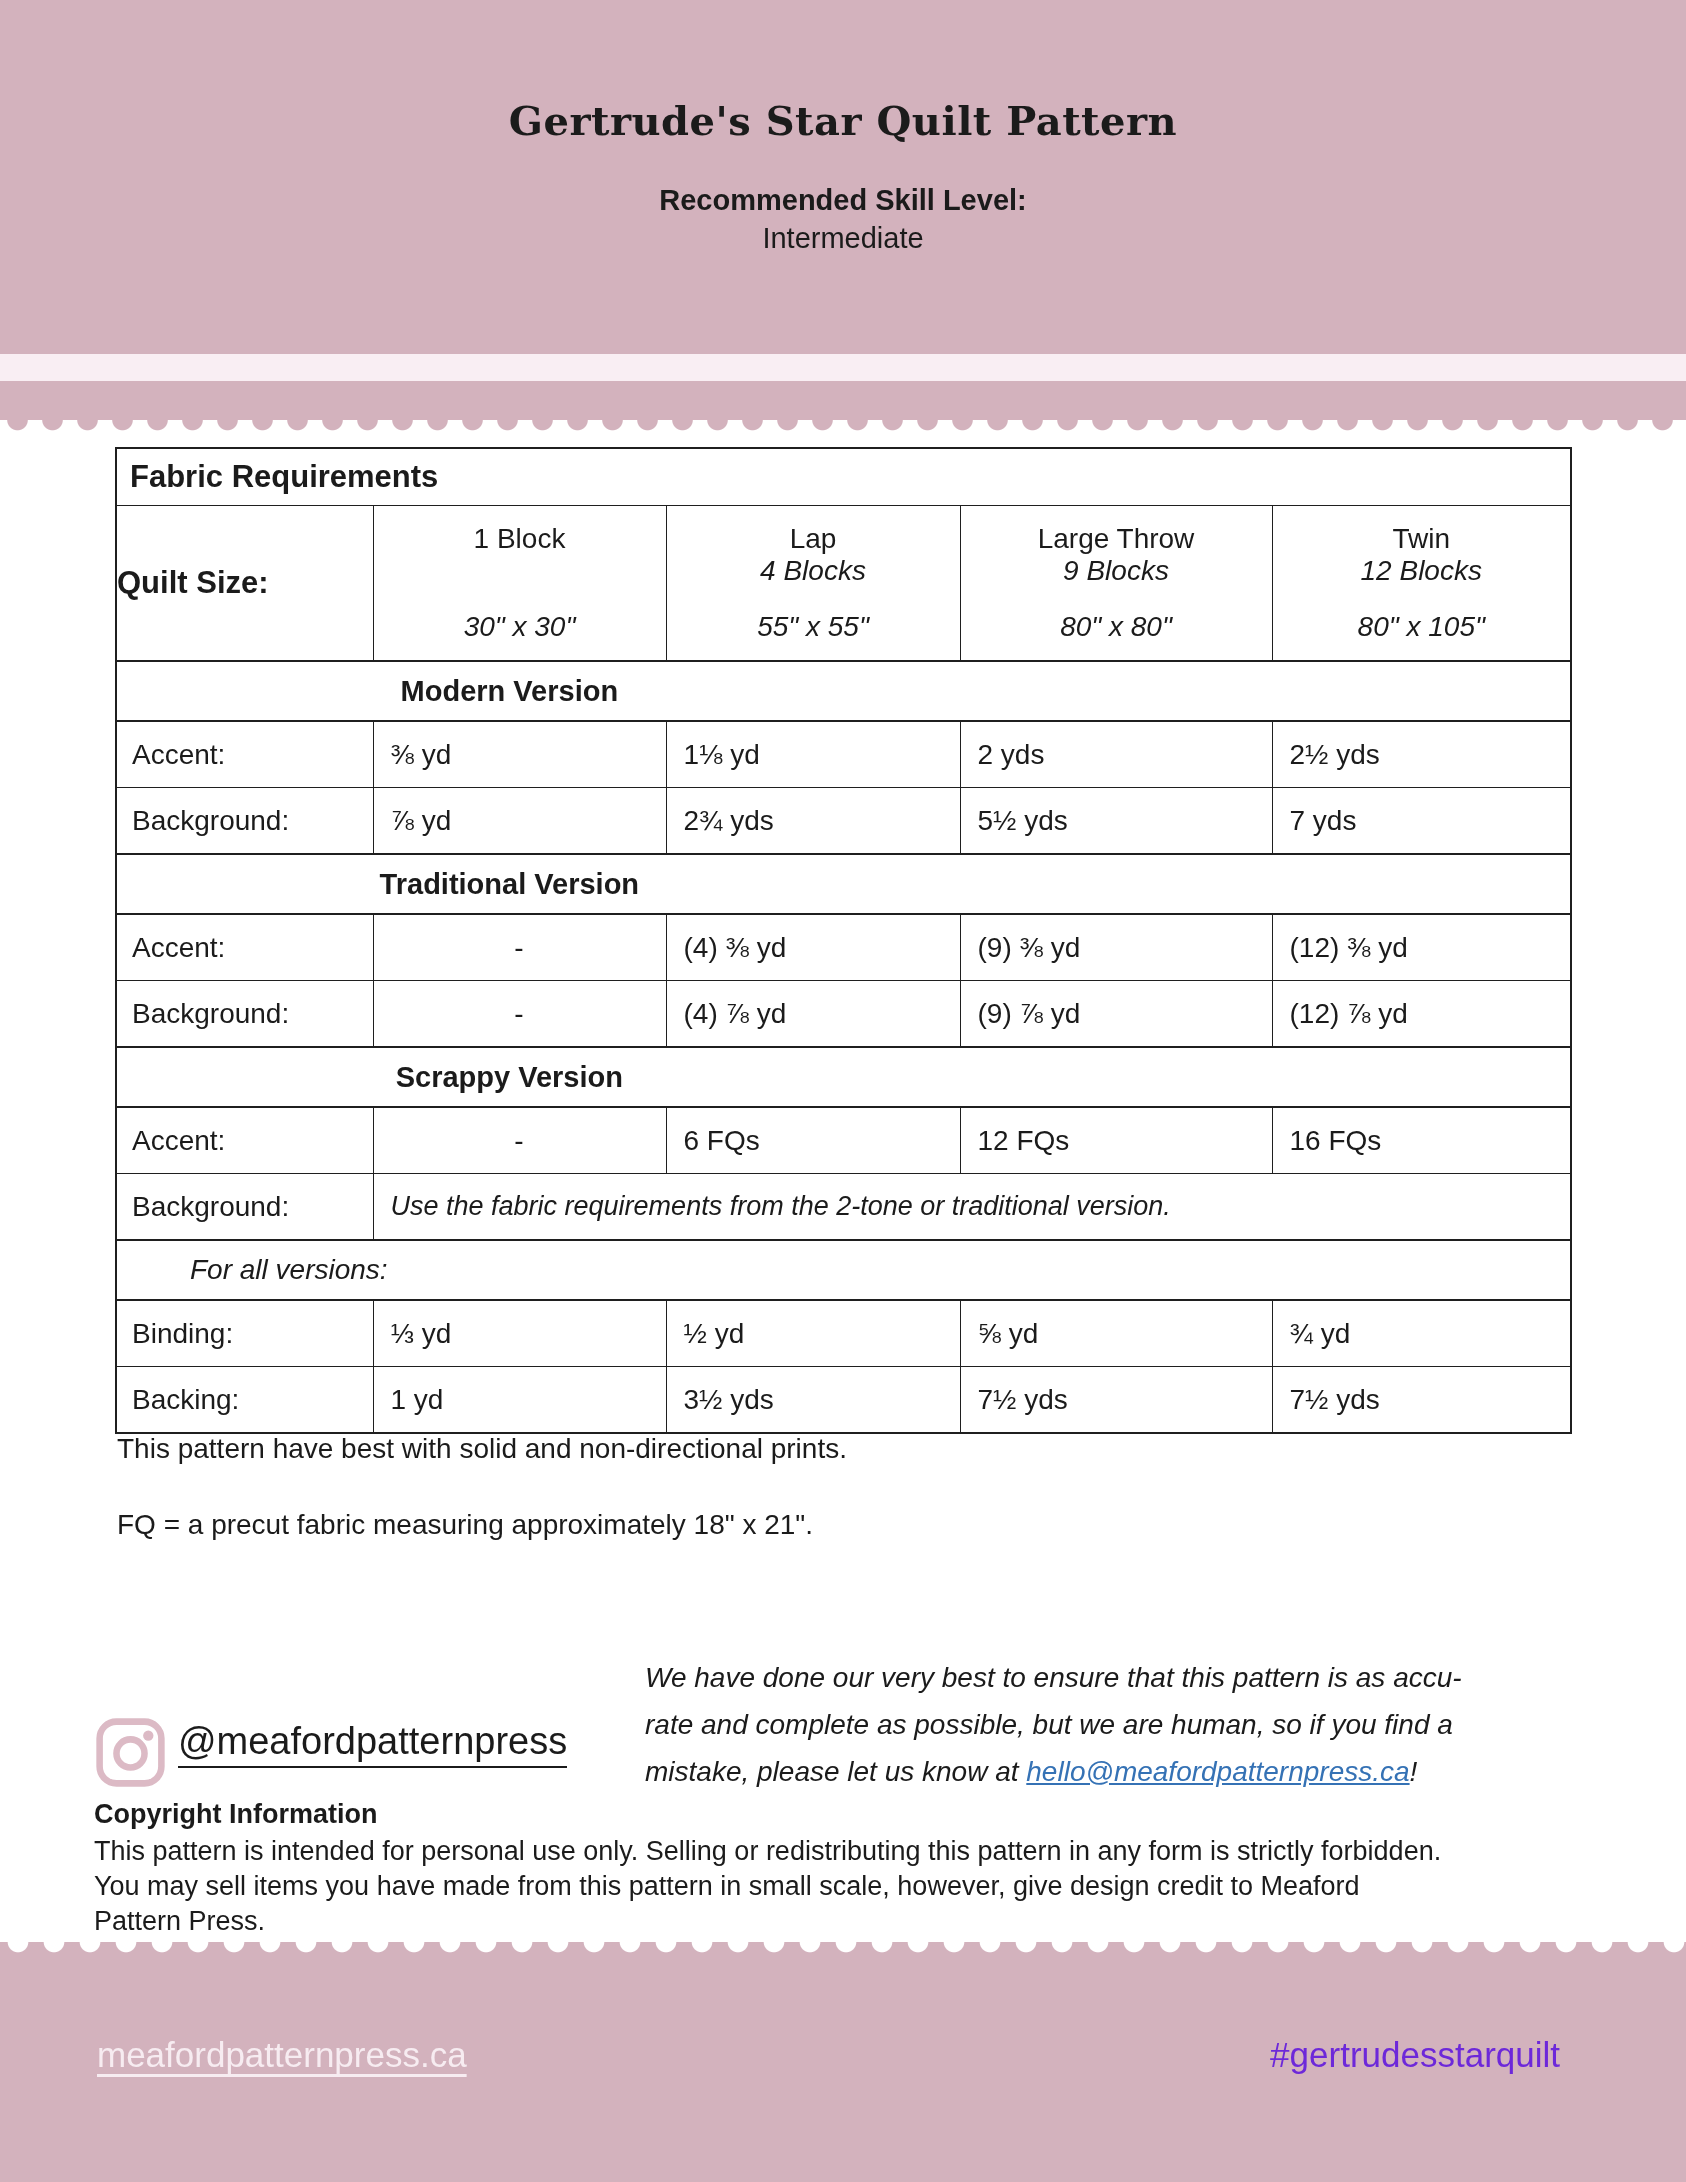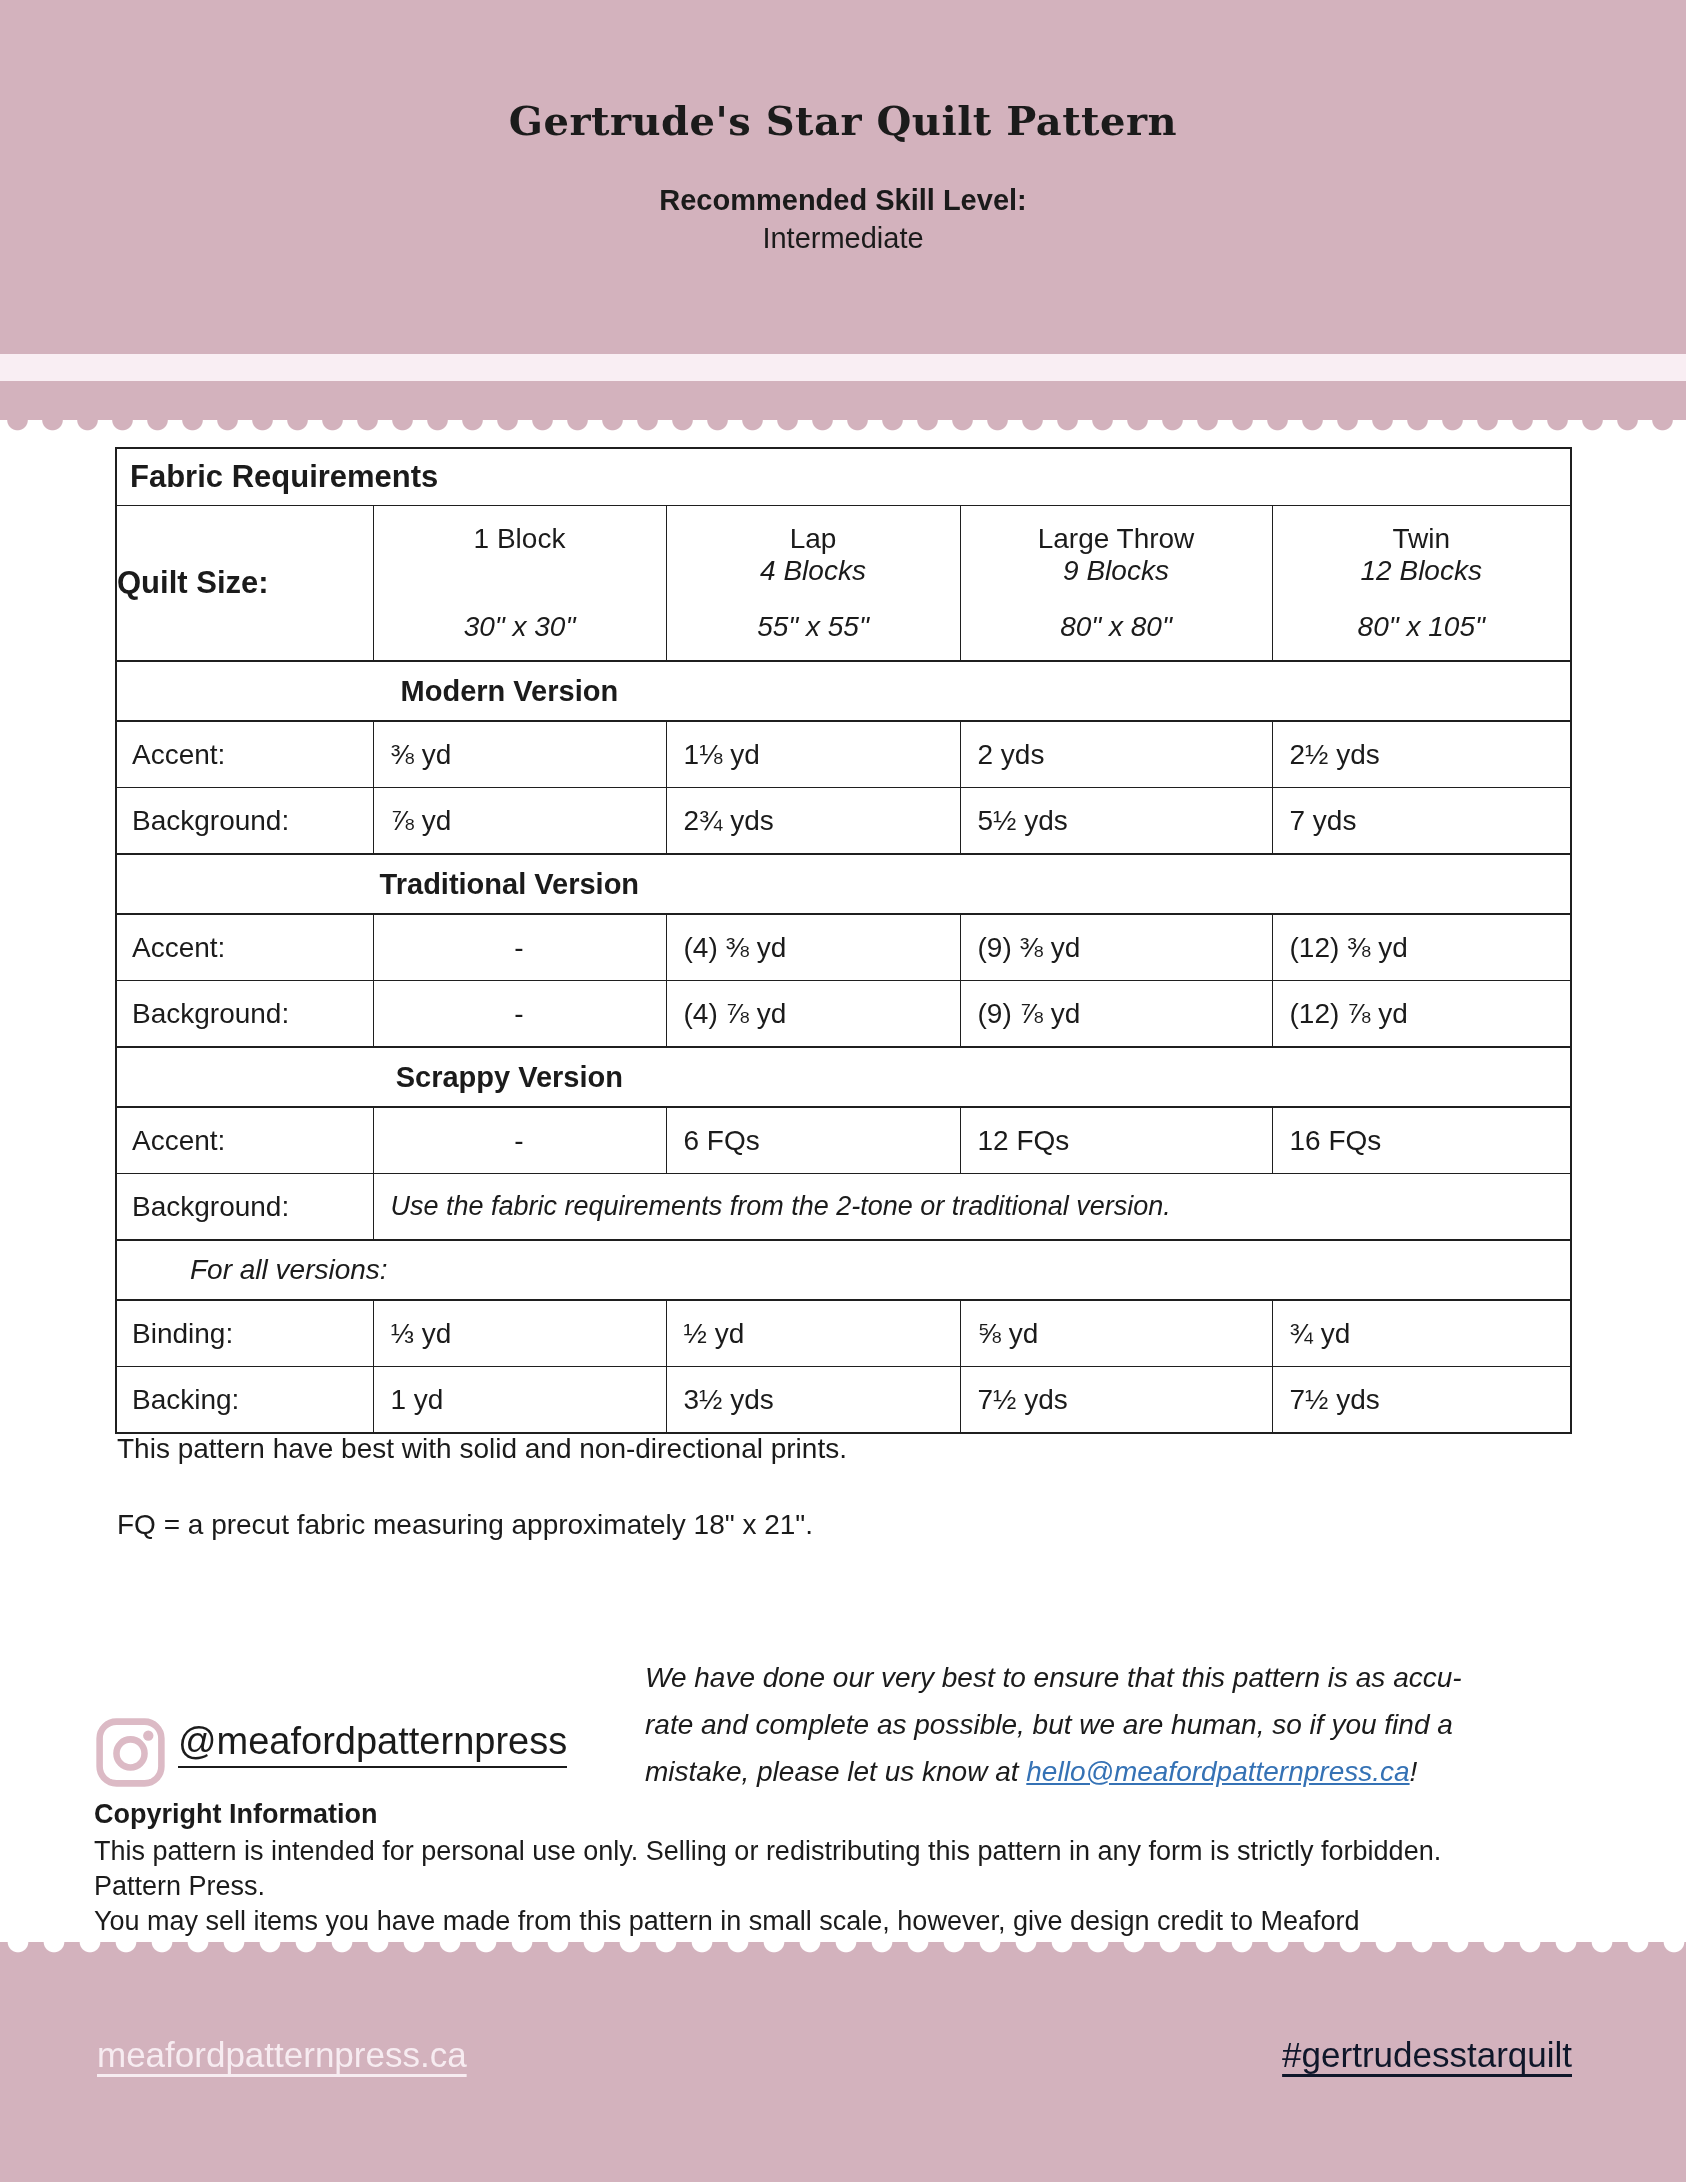--- a/index.html
+++ b/index.html
@@ -70,22 +70,22 @@
   .footer-scallops{
     position:absolute;top:0;left:0;width:100%;height:13px;
     background-image:radial-gradient(circle at 50% 0px,#ffffff 0 9.8px,rgba(0,0,0,0) 10.8px);
     background-size:36px 13px;background-repeat:repeat-x;
   }
   .footer-site{
     position:absolute;left:97px;top:93px;font-size:35px;color:#f7ecf1;
     text-decoration:underline;text-underline-offset:6.6px;cursor:pointer;
   }
   .footer-hashtag{
-    position:absolute;right:114px;top:93px;font-size:35px;color:#0f172a;
-    text-decoration:underline;text-underline-offset:6.6px;cursor:pointer;
+    position:absolute;right:126px;top:93px;font-size:35px;color:#6d28d9;
+    text-underline-offset:6.6px;cursor:pointer;
   }
 </style>
 </head>
 <body>
 
 <div class="page">
 
   <div class="banner">
     <div class="light-strip"></div>
     <div class="page-title">Gertrude's Star Quilt Pattern</div>
@@ -229,22 +229,22 @@
 
   <div class="disclaimer">
     <div>We have done our very best to ensure that this pattern is as accu-</div>
     <div>rate and complete as possible, but we are human, so if you find a</div>
     <div><span>mistake, please let us know at </span><span class="email-link">hello@meafordpatternpress.ca</span><span>!</span></div>
   </div>
 
   <div class="copy-title">Copyright Information</div>
   <div class="copy-body">
     <div>This pattern is intended for personal use only. Selling or redistributing this pattern in any form is strictly forbidden.</div>
+    <div>You may sell items you have made from this pattern in small scale, however, give design credit to Meaford</div>
     <div>Pattern Press.</div>
-    <div>You may sell items you have made from this pattern in small scale, however, give design credit to Meaford</div>
   </div>
 
   <div class="footer">
     <div class="footer-scallops"></div>
     <div class="footer-site">meafordpatternpress.ca</div>
     <div class="footer-hashtag">#gertrudesstarquilt</div>
   </div>
 
 </div>
 

